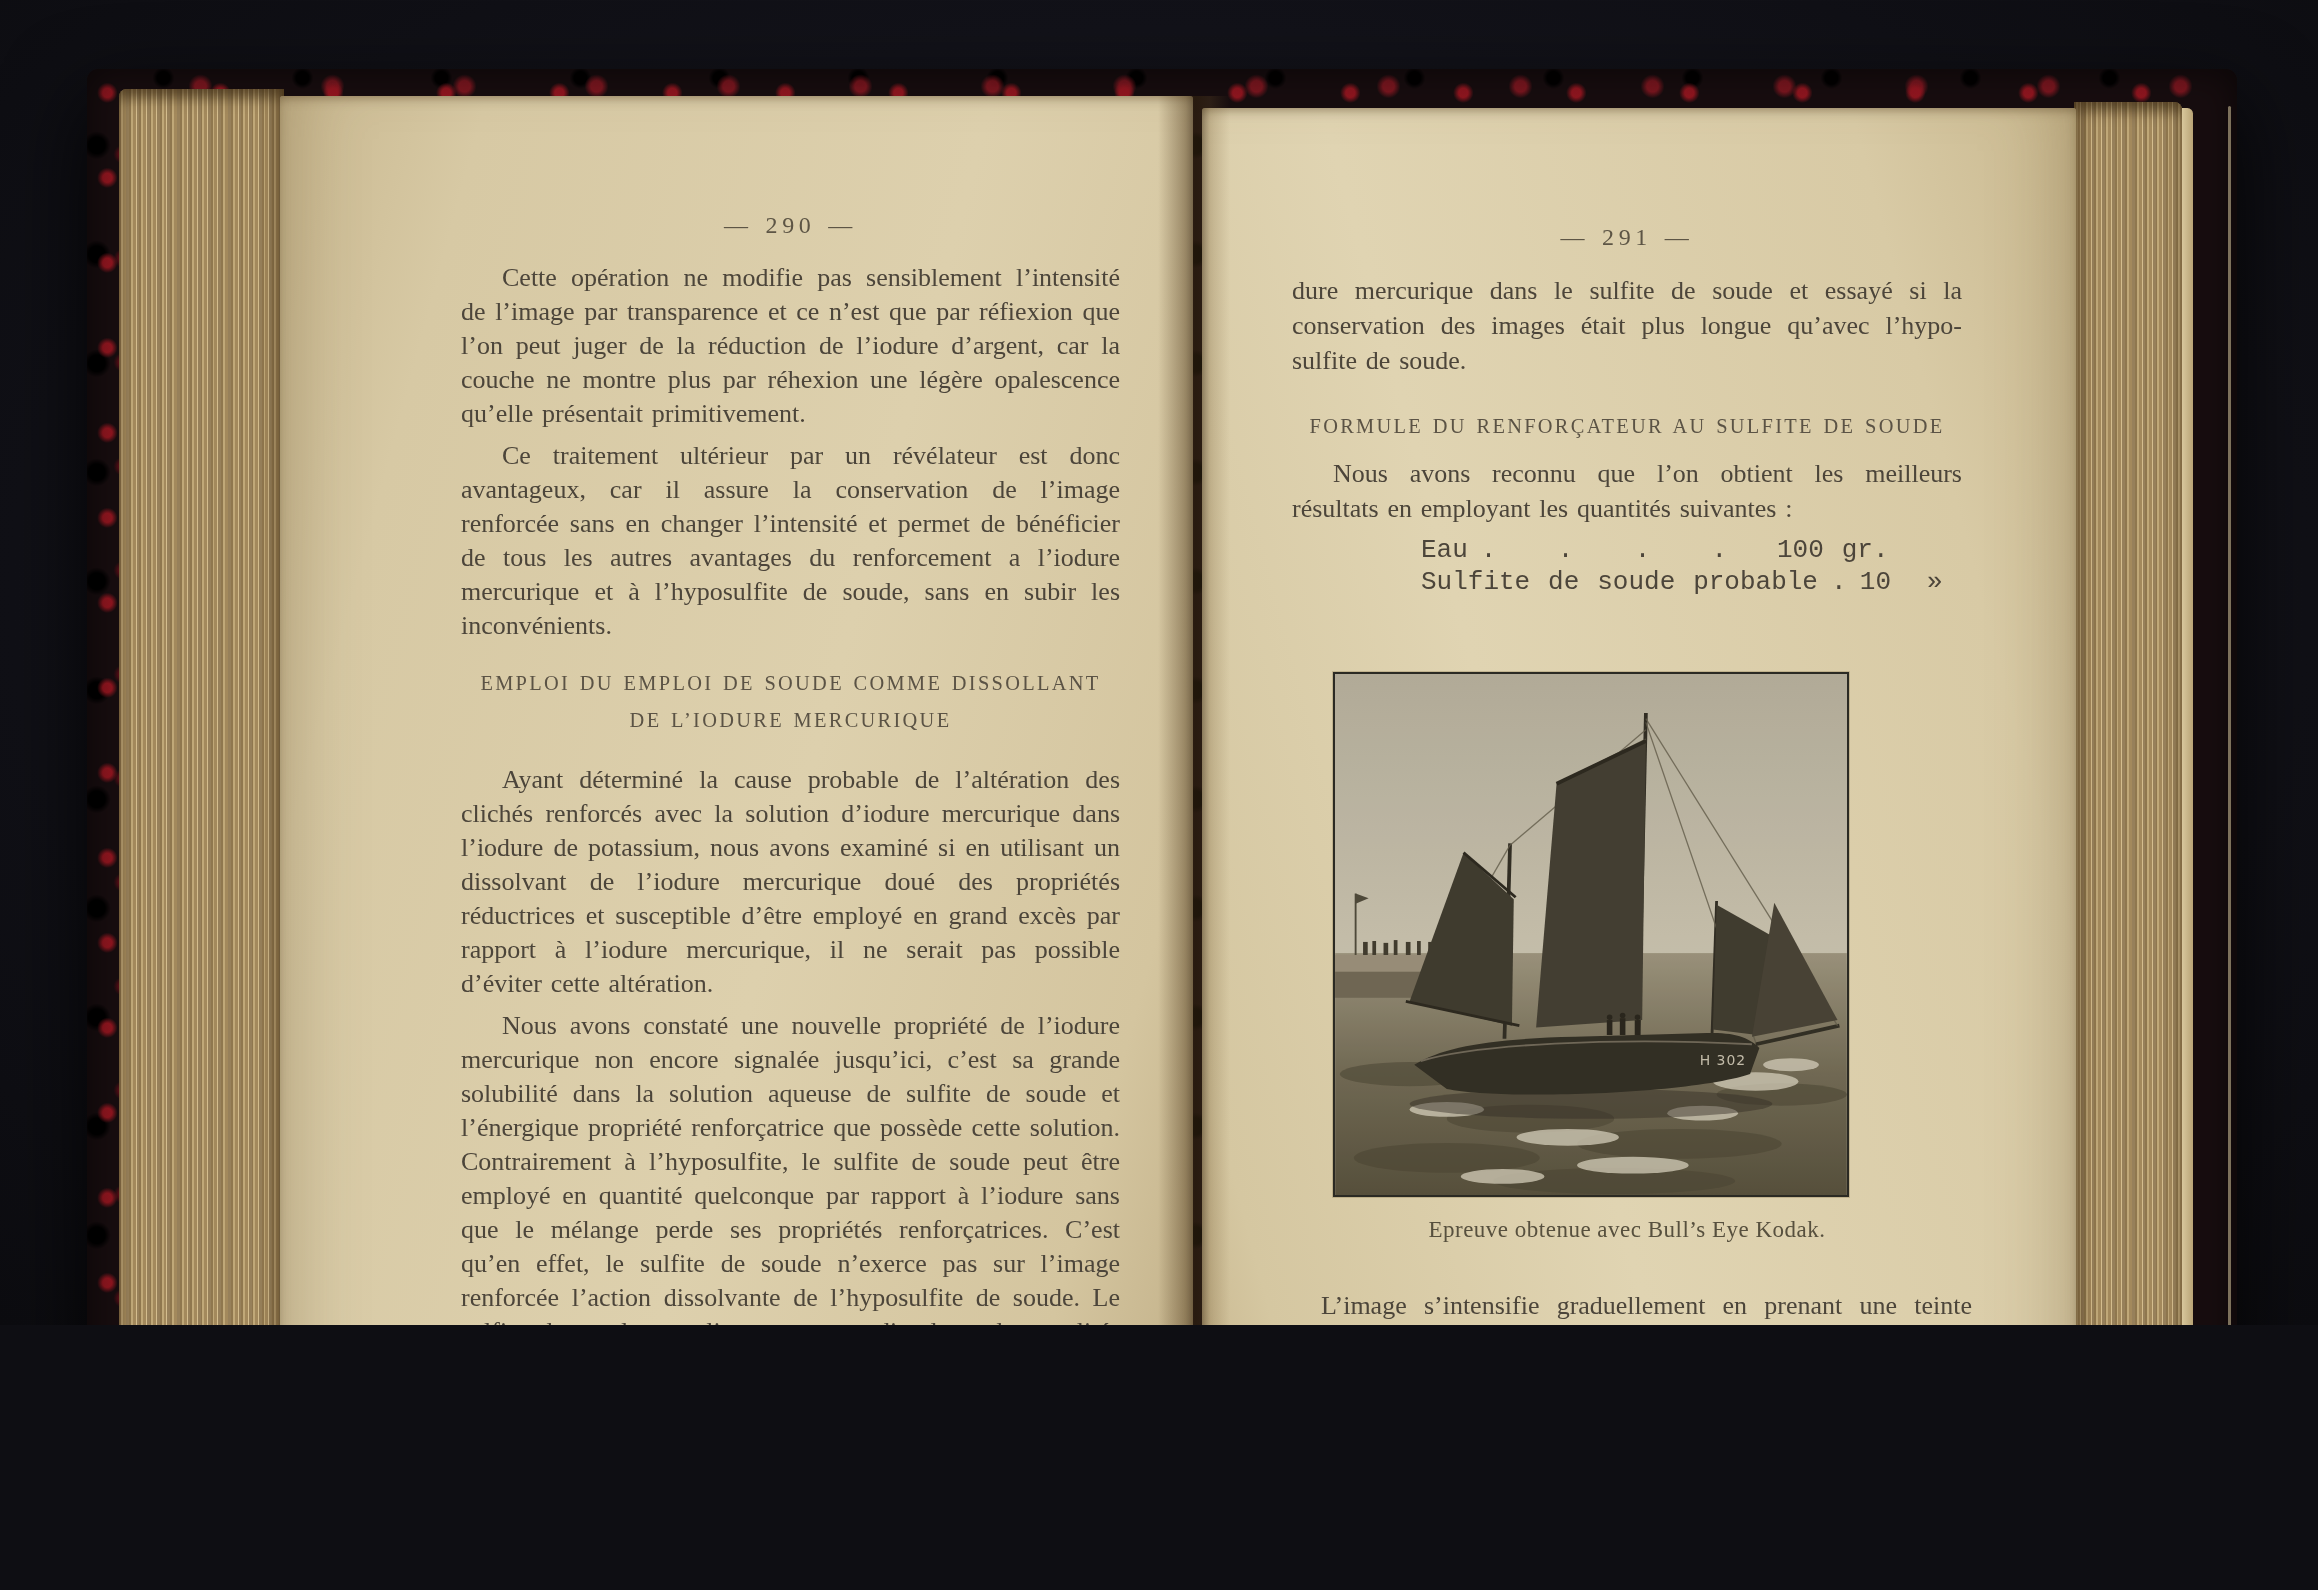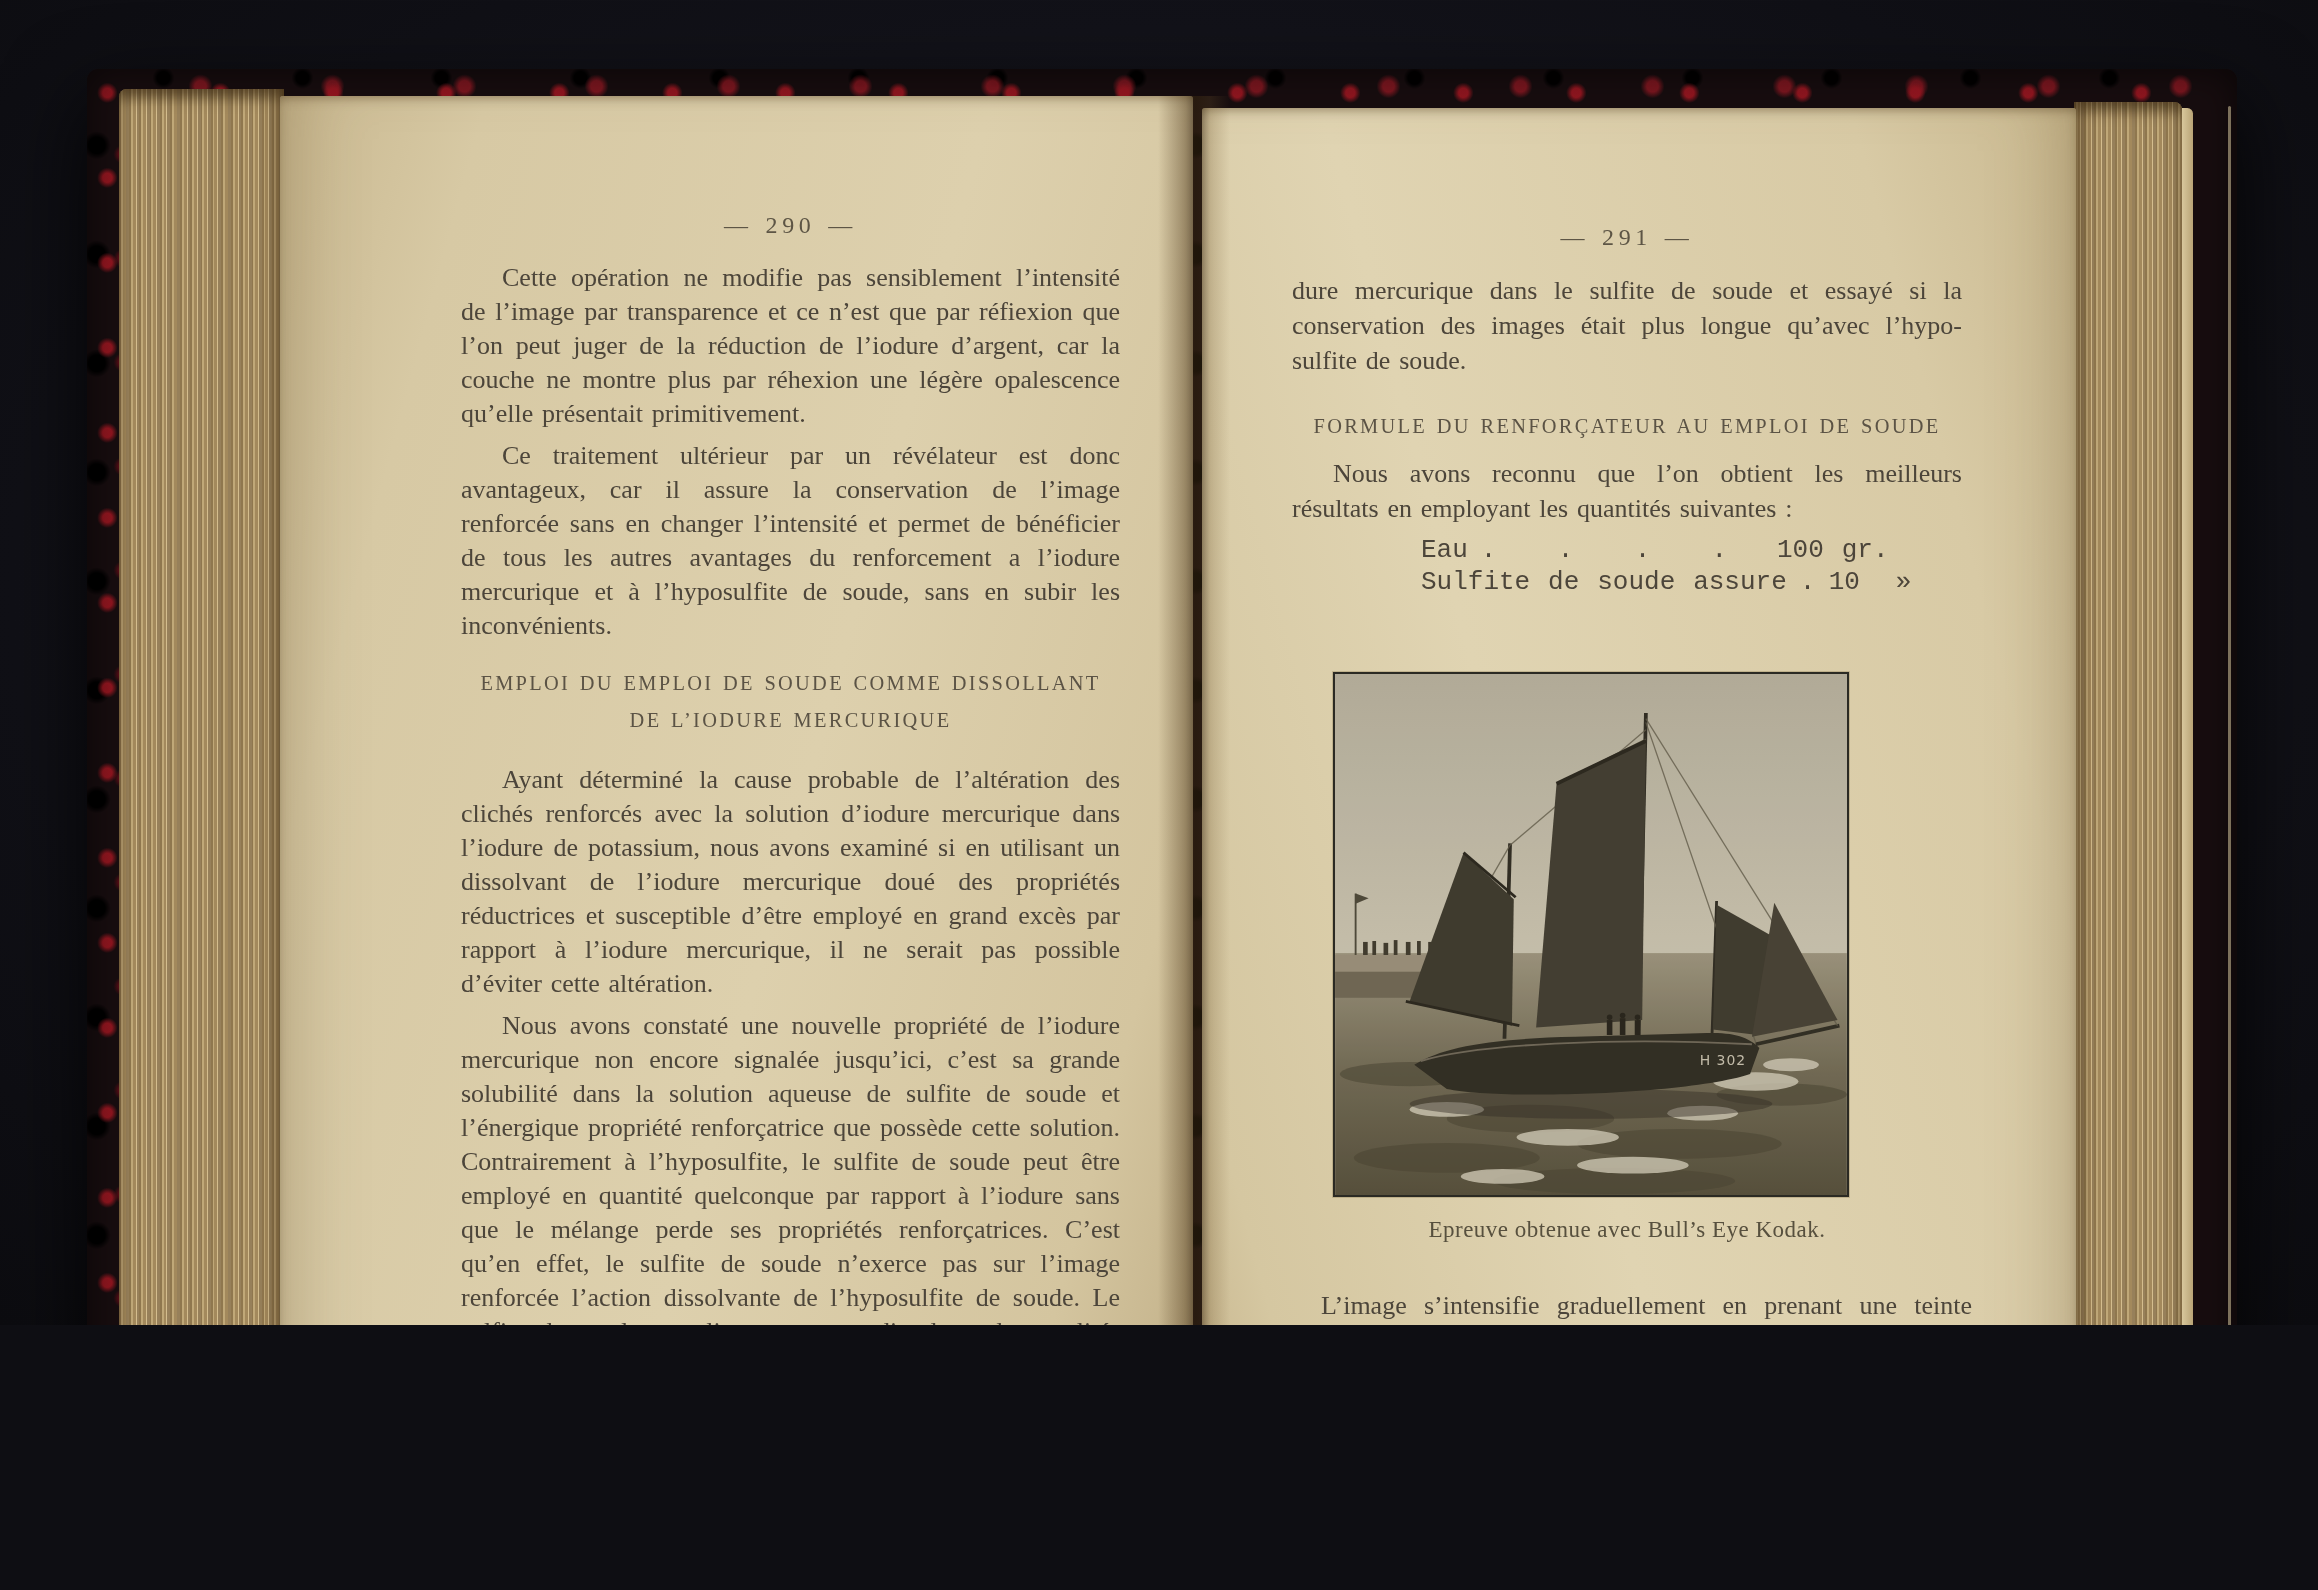--- a/index.html
+++ b/index.html
@@ -93,30 +93,30 @@
     <h3 class="heading">EMPLOI DU EMPLOI DE SOUDE COMME DISSOLLANT</h3>
     <h3 class="heading" style="margin-top:0;">DE L’IODURE MERCURIQUE</h3>
     <p class="para" style="margin-top:24px;">Ayant déterminé la cause probable de l’altération des clichés renforcés avec la solution d’iodure mercurique dans l’iodure de potassium, nous avons examiné si en utilisant un dissolvant de l’iodure mercurique doué des propriétés réductrices et susceptible d’être employé en grand excès par rapport à l’iodure mercurique, il ne serait pas possible d’éviter cette altération.</p>
     <p class="para">Nous avons constaté une nouvelle propriété de l’iodure mercurique non encore signalée jusqu’ici, c’est sa grande solubilité dans la solution aqueuse de sulfite de soude et l’énergique propriété renforçatrice que possède cette solution. Contrairement à l’hyposulfite, le sulfite de soude peut être employé en quantité quelconque par rapport à l’iodure sans que le mélange perde ses propriétés renforçatrices. C’est qu’en effet, le sulfite de soude n’exerce pas sur l’image renforcée l’action dissolvante de l’hyposulfite de soude. Le sulfite de soude remplissant comme dissolvant les qualités que nous signalons plus haut, nous avons examiné les propriétés renforçatrices de la solution d’io-</p>
   </div>
   <div class="pencil">29</div>
 
   <div class="col col-right">
     <div class="pageno">— 291 —</div>
     <p class="para" style="text-indent:0;">dure mercurique dans le sulfite de soude et essayé si la conservation des images était plus longue qu’avec l’hypo- sulfite de soude.</p>
-    <h3 class="heading">FORMULE DU RENFORÇATEUR AU EMPLOI DE SOUDE</h3>
+    <h3 class="heading">FORMULE DU RENFORÇATEUR AU SULFITE DE SOUDE</h3>
     <p class="para intro">Nous avons reconnu que l’on obtient les meilleurs résultats en employant les quantités suivantes :</p>
     <div class="formula">
       <div class="f-row">
         <span class="f-label">Eau</span>
         <span class="f-leader">.   .   .   .   .   .   .   .   .</span>
         <span class="f-value">100 gr.</span>
       </div>
       <div class="f-row">
-        <span class="f-label">Sulfite de soude assure</span>
+        <span class="f-label">Sulfite de soude probable</span>
         <span class="f-leader">.   .</span>
         <span class="f-value"> 10  »</span>
       </div>
     </div>
   </div>
 
   <div class="photo-frame">
     <svg viewBox="0 0 550 560">
       <defs>
         <linearGradient id="gsky" x1="0" y1="0" x2="0" y2="1">

